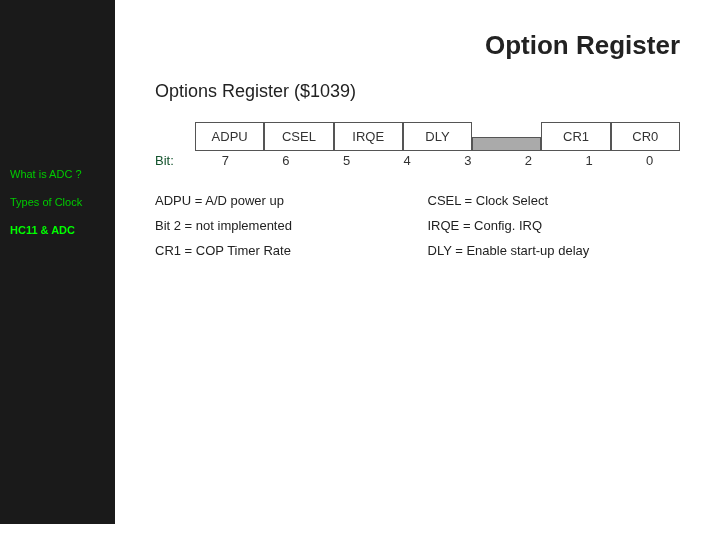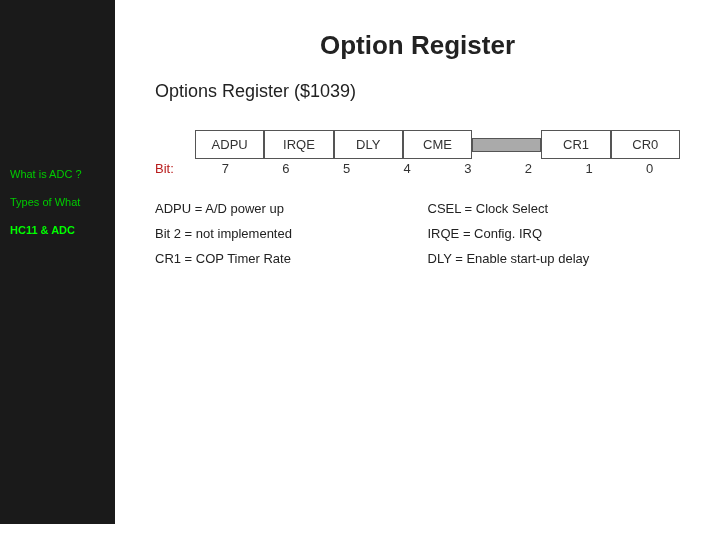--- a/index.html
+++ b/index.html
@@ -39,45 +39,45 @@
     
     .main-content {
       flex: 1;
       padding: 30px 40px 20px 40px;
       background: #ffffff;
     }
 
     .page-title {
       font-size: 26px;
       font-weight: bold;
-      text-align: center;
+      text-align: right;
       color: #222;
       margin-bottom: 20px;
     }
 
     .subtitle {
       font-size: 18px;
       color: #222;
-      margin-bottom: 28px;
+      margin-bottom: 20px;
     }
 
     
     .register-table-wrapper {
       margin-bottom: 8px;
     }
 
     .register-row {
       display: flex;
-      align-items: center;
+      align-items: flex-end;
     }
 
     .bit-label {
       width: 40px;
       font-size: 13px;
-      color: #b91c1c;
+      color: #14532d;
       display: flex;
       align-items: center;
       padding-right: 5px;
     }
 
     .register-cell {
       border: 1px solid #555;
       min-width: 52px;
       text-align: center;
       padding: 6px 4px;
@@ -123,39 +123,39 @@
     }
   </style>
 </head>
 <body>
 
 <div class="sidebar">
   <div class="sidebar-item">
     <span>What is ADC ?</span>
   </div>
   <div class="sidebar-item">
-    <span>Types of What</span>
+    <span>Types of Clock</span>
   </div>
   <div class="sidebar-item active">
     <span>HC11 &amp; ADC</span>
   </div>
 </div>
 
 <div class="main-content">
 
   <h1 class="page-title">Option Register</h1>
   <div class="subtitle">Options Register ($1039)</div>
 
   <div class="register-table-wrapper">
     <div class="register-row">
       <div class="bit-label"></div>
       <div class="register-cell white-bg">ADPU</div>
+      <div class="register-cell white-bg">CSEL</div>
       <div class="register-cell white-bg">IRQE</div>
       <div class="register-cell white-bg">DLY</div>
-      <div class="register-cell white-bg">CME</div>
       <div class="register-cell gray-bg"></div>
       <div class="register-cell white-bg">CR1</div>
       <div class="register-cell white-bg">CR0</div>
     </div>
     <div class="bit-number-row">
       <div class="bit-label">Bit:</div>
       <div class="bit-number-cell">7</div>
       <div class="bit-number-cell">6</div>
       <div class="bit-number-cell">5</div>
       <div class="bit-number-cell">4</div>

